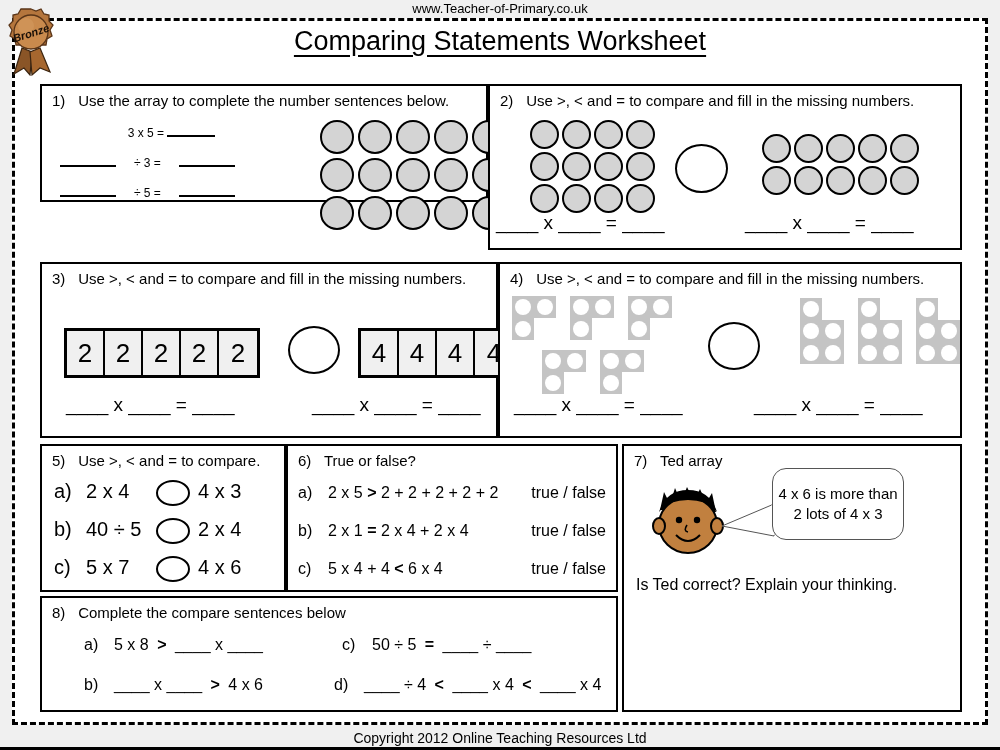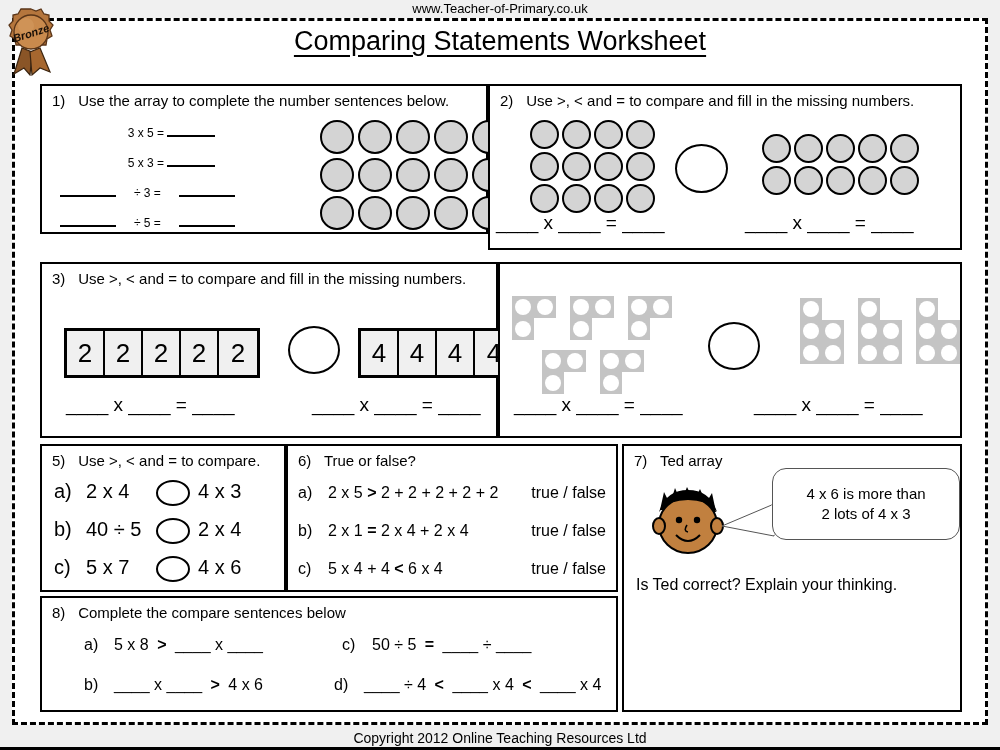--- a/index.html
+++ b/index.html
@@ -49,21 +49,21 @@
 
   
   .qbox {
     position:absolute;
     border:2px solid #000;
     background:#fff;
   }
   .qhead { font-size:15px; }
   .op { font-weight:bold; }
 
-  #q1 { left:40px;  top:84px;  width:448px; height:150px; }
+  #q1 { left:40px;  top:84px;  width:448px; height:118px; }
   #q2 { left:488px; top:84px;  width:474px; height:166px; }
   #q3 { left:40px;  top:262px; width:458px; height:176px; }
   #q4 { left:498px; top:262px; width:464px; height:176px; }
   #q5 { left:40px;  top:444px; width:246px; height:148px; }
   #q6 { left:286px; top:444px; width:332px; height:148px; }
   #q7 { left:622px; top:444px; width:340px; height:268px; }
   #q8 { left:40px;  top:596px; width:578px; height:116px; }
 
   .qhead-inner { position:absolute; left:10px; top:6px; white-space:nowrap; }
   .qhead-inner .num { display:inline-block; width:22px; }
@@ -143,21 +143,21 @@
 
   
   .q6-row { position:absolute; font-size:16px; white-space:nowrap; width:100%; }
   .q6-label { position:absolute; left:10px; }
   .q6-expr  { position:absolute; left:40px; }
   .q6-tf    { position:absolute; right:10px; }
 
   
   .ted { position:absolute; left:26px; top:34px; width:78px; height:82px; }
   .bubble {
-    position:absolute; left:148px; top:22px; width:188px; height:72px;
+    position:absolute; left:148px; top:22px; width:132px; height:72px;
     border:1px solid #555; border-radius:14px; background:#fff;
     display:flex; flex-direction:column; justify-content:center;
     font-size:15px; line-height:20px; text-align:center;
   }
   .bubble-tail { position:absolute; left:96px; top:56px; width:56px; height:38px; }
   .q7-question { position:absolute; left:12px; top:130px; font-size:16px; }
 
   
   .q8-row { position:absolute; font-size:16px; white-space:nowrap; }
   .q8-lab { display:inline-block; width:30px; }
@@ -187,24 +187,20 @@
     <span class="num">1)</span>
     <span>Use the array to complete the number sentences below.</span>
   </div>
 
   <div class="q1-lines">
     <div class="q1-row">
       <span class="q1-lead" style="width:104px">3 x 5 =</span>
       <span class="bl bl-w1"></span>
     </div>
     <div class="q1-row">
-      <span class="q1-lead" style="width:104px">5 x 3 =</span>
-      <span class="bl bl-w1"></span>
-    </div>
-    <div class="q1-row">
       <span class="bl bl-w2"></span>
       <span class="q1-lead" style="width:56px;text-align:center">÷ 3 =</span>
       <span class="bl bl-w2"></span>
     </div>
     <div class="q1-row">
       <span class="bl bl-w2"></span>
       <span class="q1-lead" style="width:56px;text-align:center">÷ 5 =</span>
       <span class="bl bl-w2"></span>
     </div>
   </div>
@@ -289,20 +285,24 @@
       <div class="numcell">4</div>
     </div>
 
   <div class="q3-eqs">
     <span class="q3-eq-l">____ x ____ = ____</span>
     <span class="q3-eq-r">____ x ____ = ____</span>
   </div>
 </div>
 
 <div class="qbox" id="q4">
+  <div class="qhead-inner qhead">
+    <span class="num">4)</span>
+    <span>Use &gt;, &lt; and = to compare and fill in the missing numbers.</span>
+  </div>
 
   <div id="q4-left">
       <div class="numicon" style="left: 12px; top: 32px;">
         <div class="nic-cell" style="left: 0px; top: 0px; width: 22px; height: 22px;">
           <div class="nic-hole" style="left: 3px; top: 3px; width: 16px; height: 16px;"></div>
         </div>
         <div class="nic-cell" style="left: 22px; top: 0px; width: 22px; height: 22px;">
           <div class="nic-hole" style="left: 3px; top: 3px; width: 16px; height: 16px;"></div>
         </div>
         <div class="nic-cell" style="left: 0px; top: 22px; width: 22px; height: 22px;">

